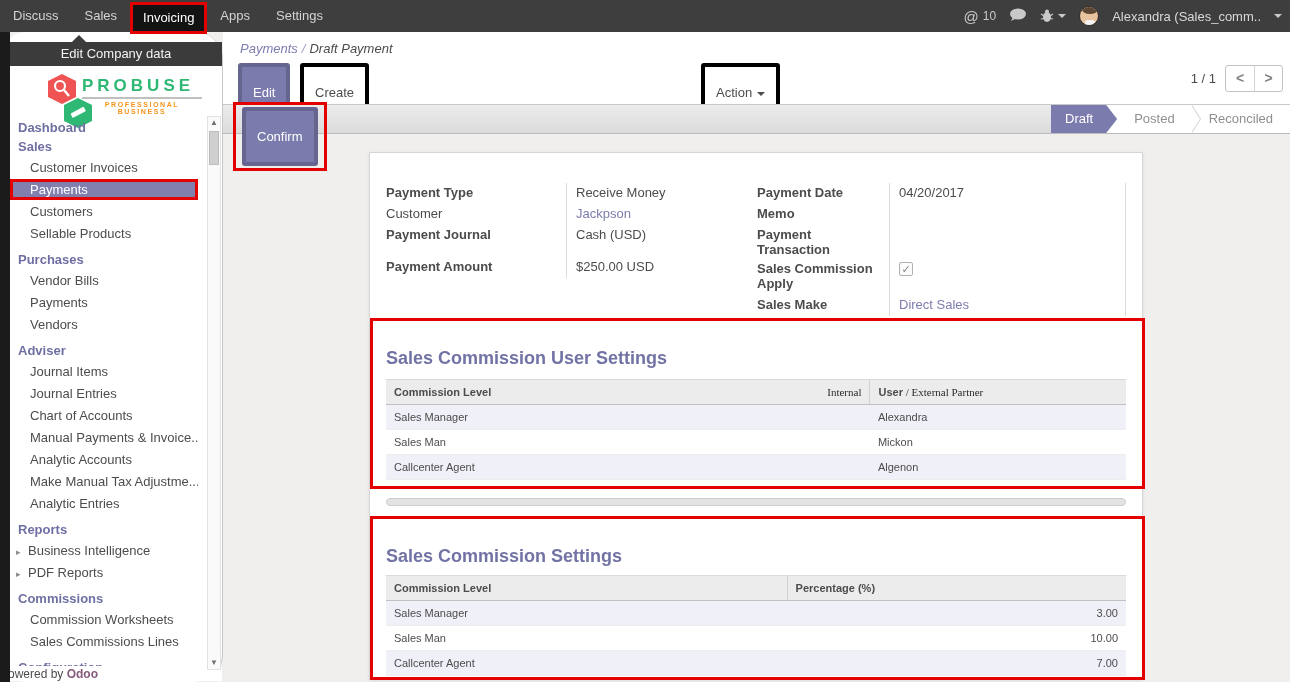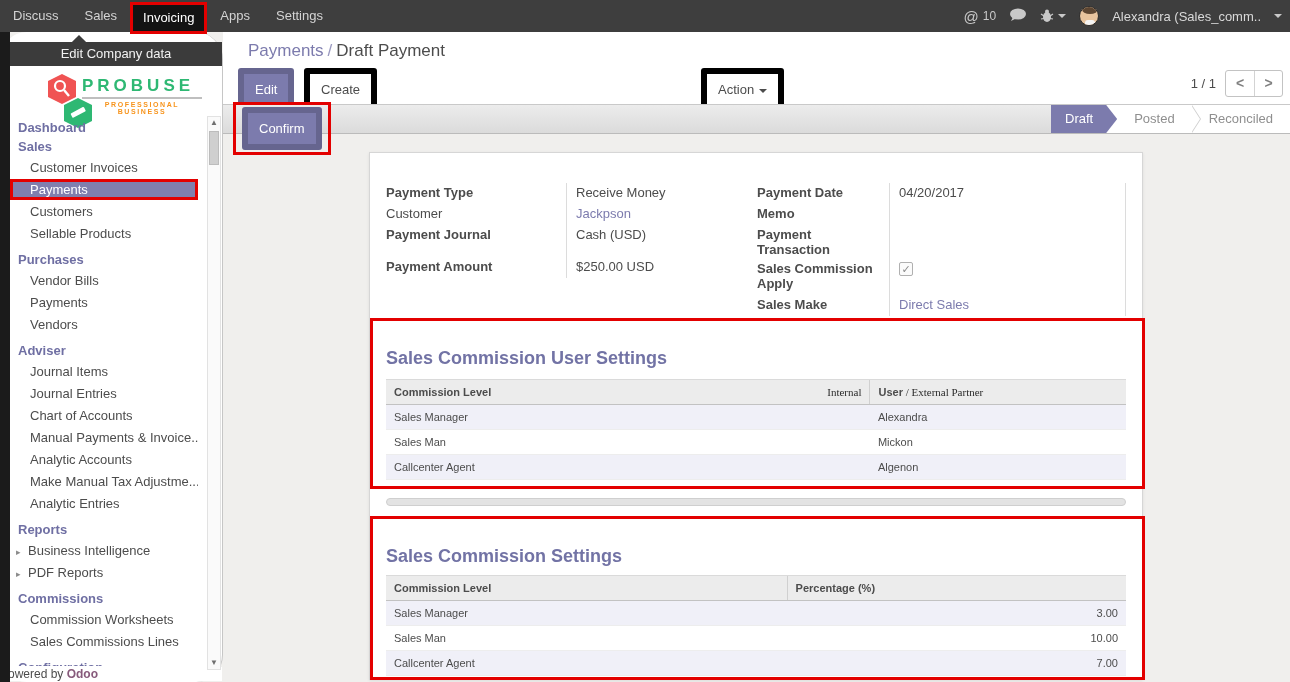--- a/index.html
+++ b/index.html
@@ -42,25 +42,25 @@
   .expand-caret { color:#8a8a8a; font-size:9px; display:inline-block; width:12px; }
   .side-scrollbar { position:absolute; right:1px; top:84px; width:14px; height:554px; background:#fafafa; border:1px solid #e2e2e2; z-index:4; }
   .sb-arrow { display:block; text-align:center; font-size:8px; color:#6f6f6f; height:12px; line-height:12px; }
   .sb-arrow.down { position:absolute; bottom:0; left:0; right:0; }
   .sb-thumb { position:absolute; top:14px; left:1px; width:10px; height:34px; background:#cfcfcf; border:1px solid #bcbcbc; }
   .powered { position:absolute; bottom:1px; left:0; right:0; text-align:left; font-size:12px; color:#4c4c4c; background:#fff; }
   .powered b { color:#875a7b; }
   
   .main { position:absolute; left:223px; top:32px; width:1067px; height:650px; }
   .control-panel { position:relative; height:72px; background:#fff; }
-  .breadcrumb { padding:9px 0 0 25px; font-size:17px; color:#4c4c4c; }
+  .breadcrumb { padding:9px 0 0 17px; font-size:13px; color:#4c4c4c;font-style:italic; }
   .bc-link { color:#7c7bad; cursor:pointer; }
   .bc-sep { color:#9a99c0; padding:0 4px; }
   .btn-row { position:relative; height:30px; margin-top:7px; padding-left:15px; }
-  .btn { display:inline-block; font-size:13px; border-radius:3px; padding:8px 11px; border:6px solid #000000;
+  .btn { display:inline-block; font-size:13px; border-radius:3px; padding:18px 11px; border:4px solid #000000;
     background:#fff; color:#4c4c4c; vertical-align:top; cursor:pointer;text-align:right; }
   .btn.primary { background:#7c7bad; border-color:#66658f; color:#fff; }
   .btn + .btn { margin-left:6px; }
   .action-btn { position:absolute; left:472px; top:0; }
   .dd-caret { display:inline-block; width:0; height:0; border-left:4px solid transparent; border-right:4px solid transparent; border-top:4px solid #4c4c4c; margin-left:5px; vertical-align:middle; }
   .pager { position:absolute; right:7px; top:2px; display:flex; align-items:center; gap:9px; }
   .pager-label { font-size:13px; color:#4c4c4c; }
   .pager-btns { display:flex; border:1px solid #c3c3c3; border-radius:3px; overflow:hidden; background:#fff; }
   .pager-btn { width:28px; height:25px; line-height:24px; text-align:center; color:#7f7f7f; font-weight:bold; font-size:14px; cursor:pointer; }
   .pager-btn + .pager-btn { border-left:1px solid #d3d3d3; }

